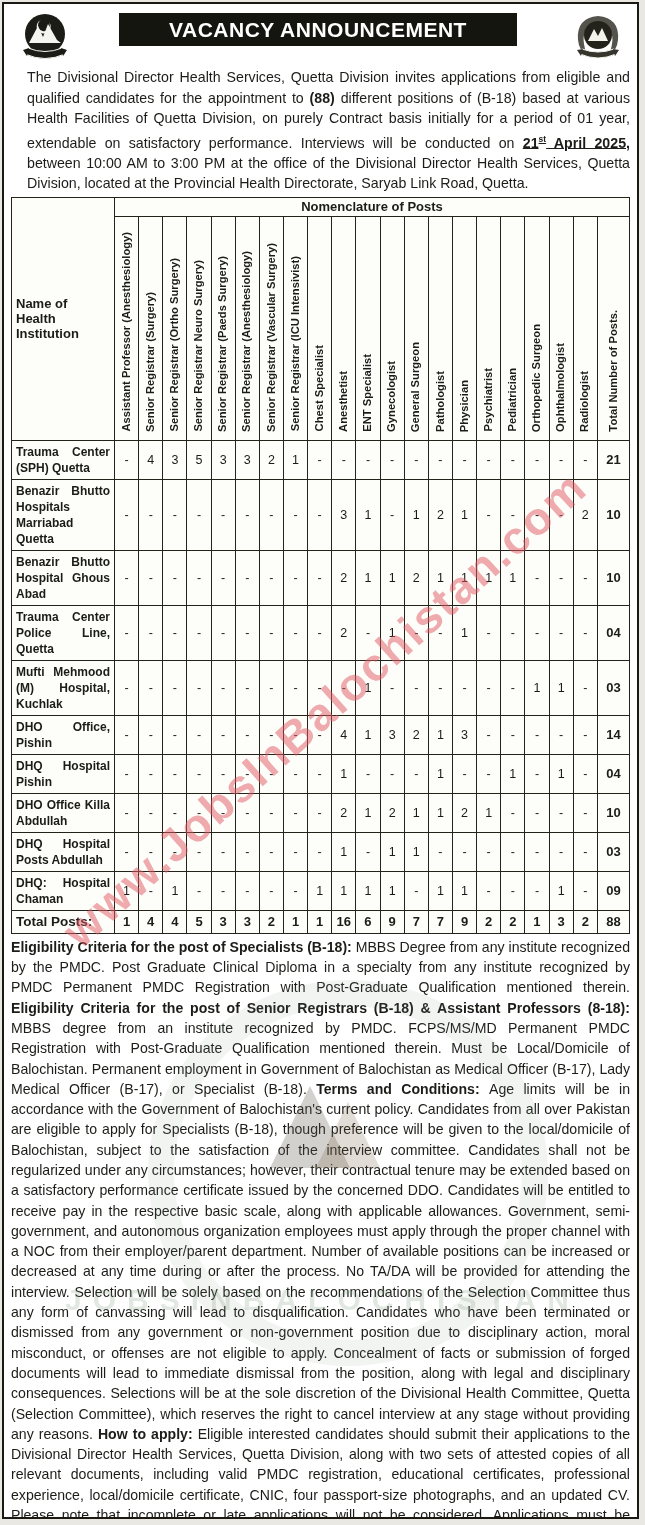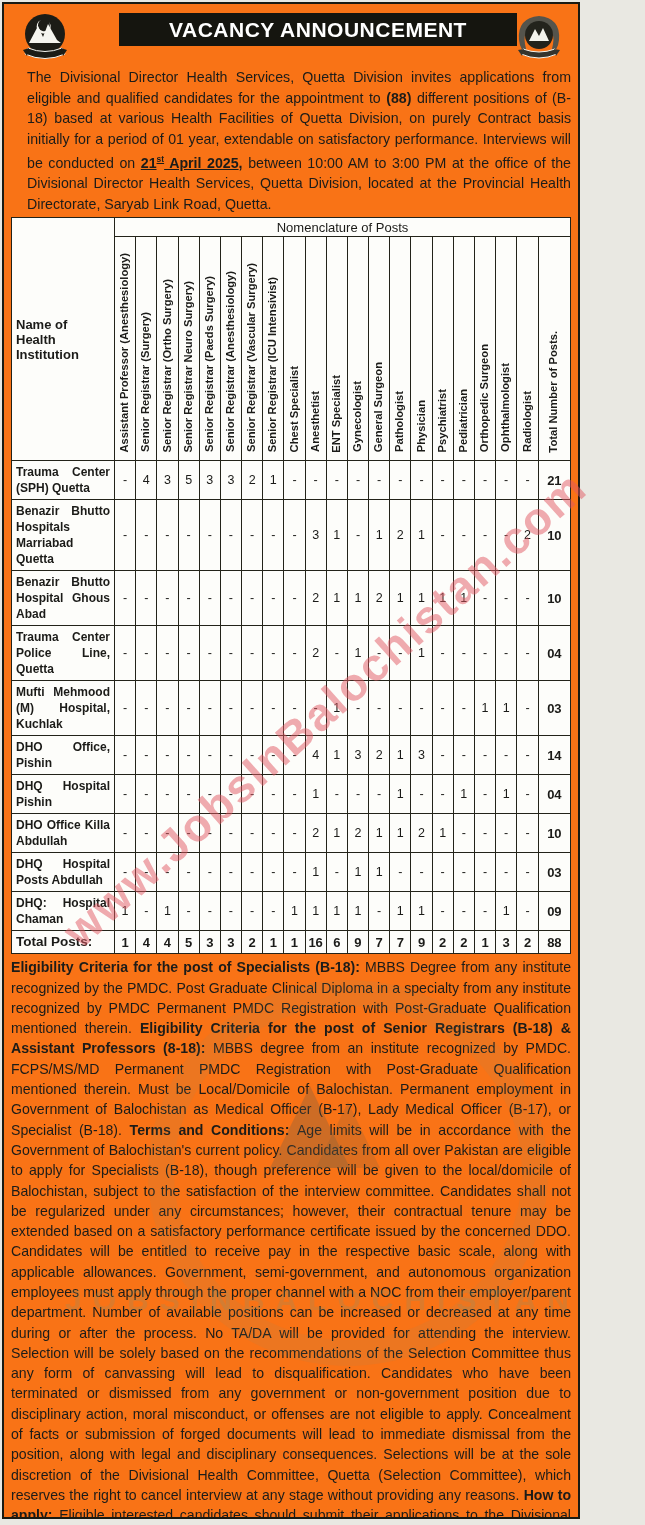--- a/index.html
+++ b/index.html
@@ -3,22 +3,22 @@
 <meta charset="utf-8">
 <style>
   html,body{margin:0;padding:0;}
   body{
     width:645px;height:1525px;position:relative;overflow:hidden;
     background:#e9e8e2;
     font-family:"Liberation Sans", sans-serif;
     color:#1b1b18;
   }
   .frame{
-    position:absolute;left:2px;top:2px;width:578px;height:1517px;
-    box-sizing:border-box;border:2px solid #1a1a12;background:#f97316;
+    position:absolute;left:2px;top:2px;width:637px;height:1517px;
+    box-sizing:border-box;border:2px solid #1a1a12;background:#ffffff;
     padding:4px 7px 0 7px;overflow:hidden;
   }
   
   .header{position:relative;height:50px;}
   .logo{position:absolute;top:2px;}
   .logo.left{left:6px;}
   .logo.right{right:2px;}
   .titlebar{
     position:absolute;left:108px;top:5px;width:398px;height:33px;
     background:#15150f;color:#ffffff;
@@ -38,21 +38,21 @@
   .u{text-decoration:underline;}
   .sup{vertical-align:super;font-size:60%;}
   
   table.posts{
     width:100%;border-collapse:collapse;table-layout:fixed;
     margin-top:2px;background:#fdfdfa;
   }
   table.posts th, table.posts td{
     border:1px solid #232319;box-sizing:border-box;padding:0;
   }
-  .grouphead{height:19px;font-size:13px;font-weight:normal;text-align:center;}
+  .grouphead{height:19px;font-size:13px;font-weight:bold;text-align:center;}
   .rotcell{height:224px;vertical-align:bottom;text-align:center;padding-bottom:4px !important;}
   .rot{
     display:inline-block;writing-mode:vertical-rl;transform:rotate(180deg);
     font-size:11.2px;font-weight:bold;line-height:1.05;white-space:nowrap;
   }
   .namehead{font-size:13px;font-weight:bold;text-align:left;vertical-align:middle;padding:2px 4px !important;}
   .namecell{
     font-size:12px;font-weight:bold;text-align:justify;vertical-align:middle;
     padding:3px 4px !important;line-height:16px;
   }

